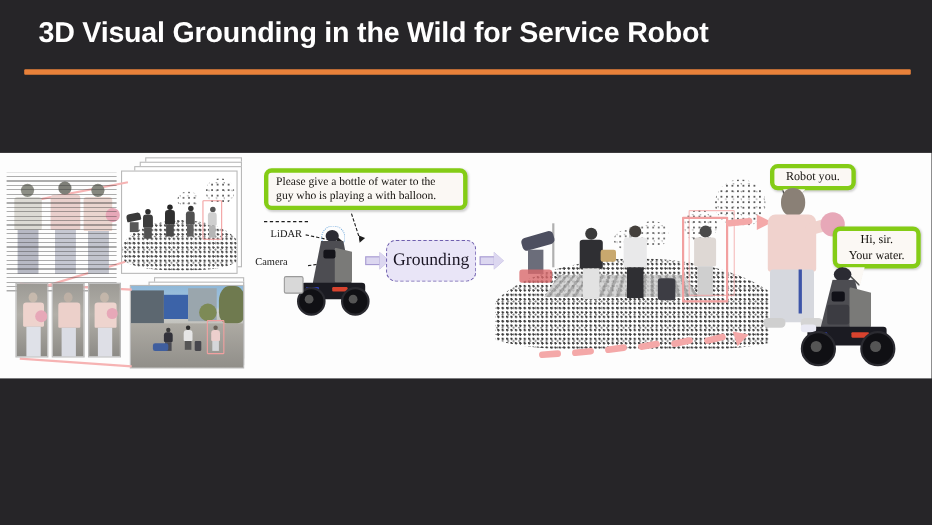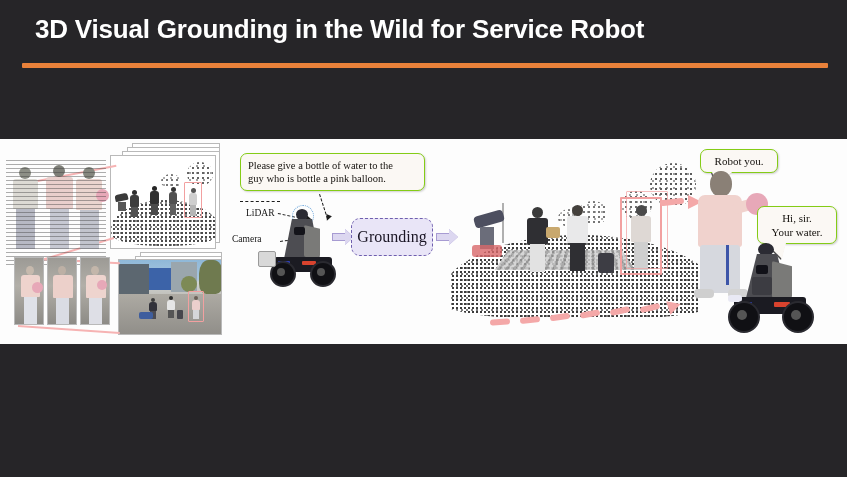--- a/index.html
+++ b/index.html
@@ -67,21 +67,21 @@
   }
 
   
   .person{position:absolute;}
   .person .head{position:absolute;border-radius:50%;}
   .person .body{position:absolute;border-radius:3px 3px 1px 1px;}
   .person .legs{position:absolute;}
 
   
   .bubble{
-    position:absolute;background:#fbf8f4;border:1px solid #84cc16;
+    position:absolute;background:#fbf8f4;border:4px solid #84cc16;
     border-radius:7px;box-sizing:border-box;
     font-family:"Liberation Serif",serif;color:#14110d;
     box-shadow:1px 1px 2px rgba(0,0,0,0.18);
     display:flex;align-items:center;justify-content:center;
     text-align:center;line-height:1.28;
   }
 
   
   .module{
     position:absolute;background:#e9e5f7;border:1.6px dashed #6f5fae;
@@ -274,21 +274,21 @@
         <div class="head" style="left:5px;top:0;width:8px;height:9px;background:#c3b6aa;"></div>
         <div class="body" style="left:0;top:9px;width:20px;height:23px;background:#eed4ce;"></div>
         <div class="legs" style="left:3px;top:32px;width:13px;height:27px;background:#dedfe6;"></div>
       </div>
       <div class="balloon" style="left:16px;top:22px;width:10px;height:10px;"></div>
     </div>
 
     <div class="bubble" style="left:240px;top:14px;width:185px;height:38px;font-size:10.5px;padding:0 7px;">
       <div style="width:100%;">
         <div style="text-align:left;">Please give a bottle of water to the</div>
-        <div style="text-align:left;">guy who is bottle a pink balloon.</div>
+        <div style="text-align:left;">guy who is playing a with balloon.</div>
       </div>
     </div>
 
     <div class="dline" style="left:320px;top:55px;width:26px;transform:rotate(72deg);"></div>
     <div class="dtip" style="left:325px;top:76px;transform:rotate(112deg);"></div>
 
     <div class="dlabel" style="left:246px;top:69px;">LiDAR</div>
     <div class="dline" style="left:278px;top:74px;width:32px;transform:rotate(12deg);"></div>
     <div class="dtip" style="left:306px;top:77px;transform:rotate(14deg);"></div>
 

